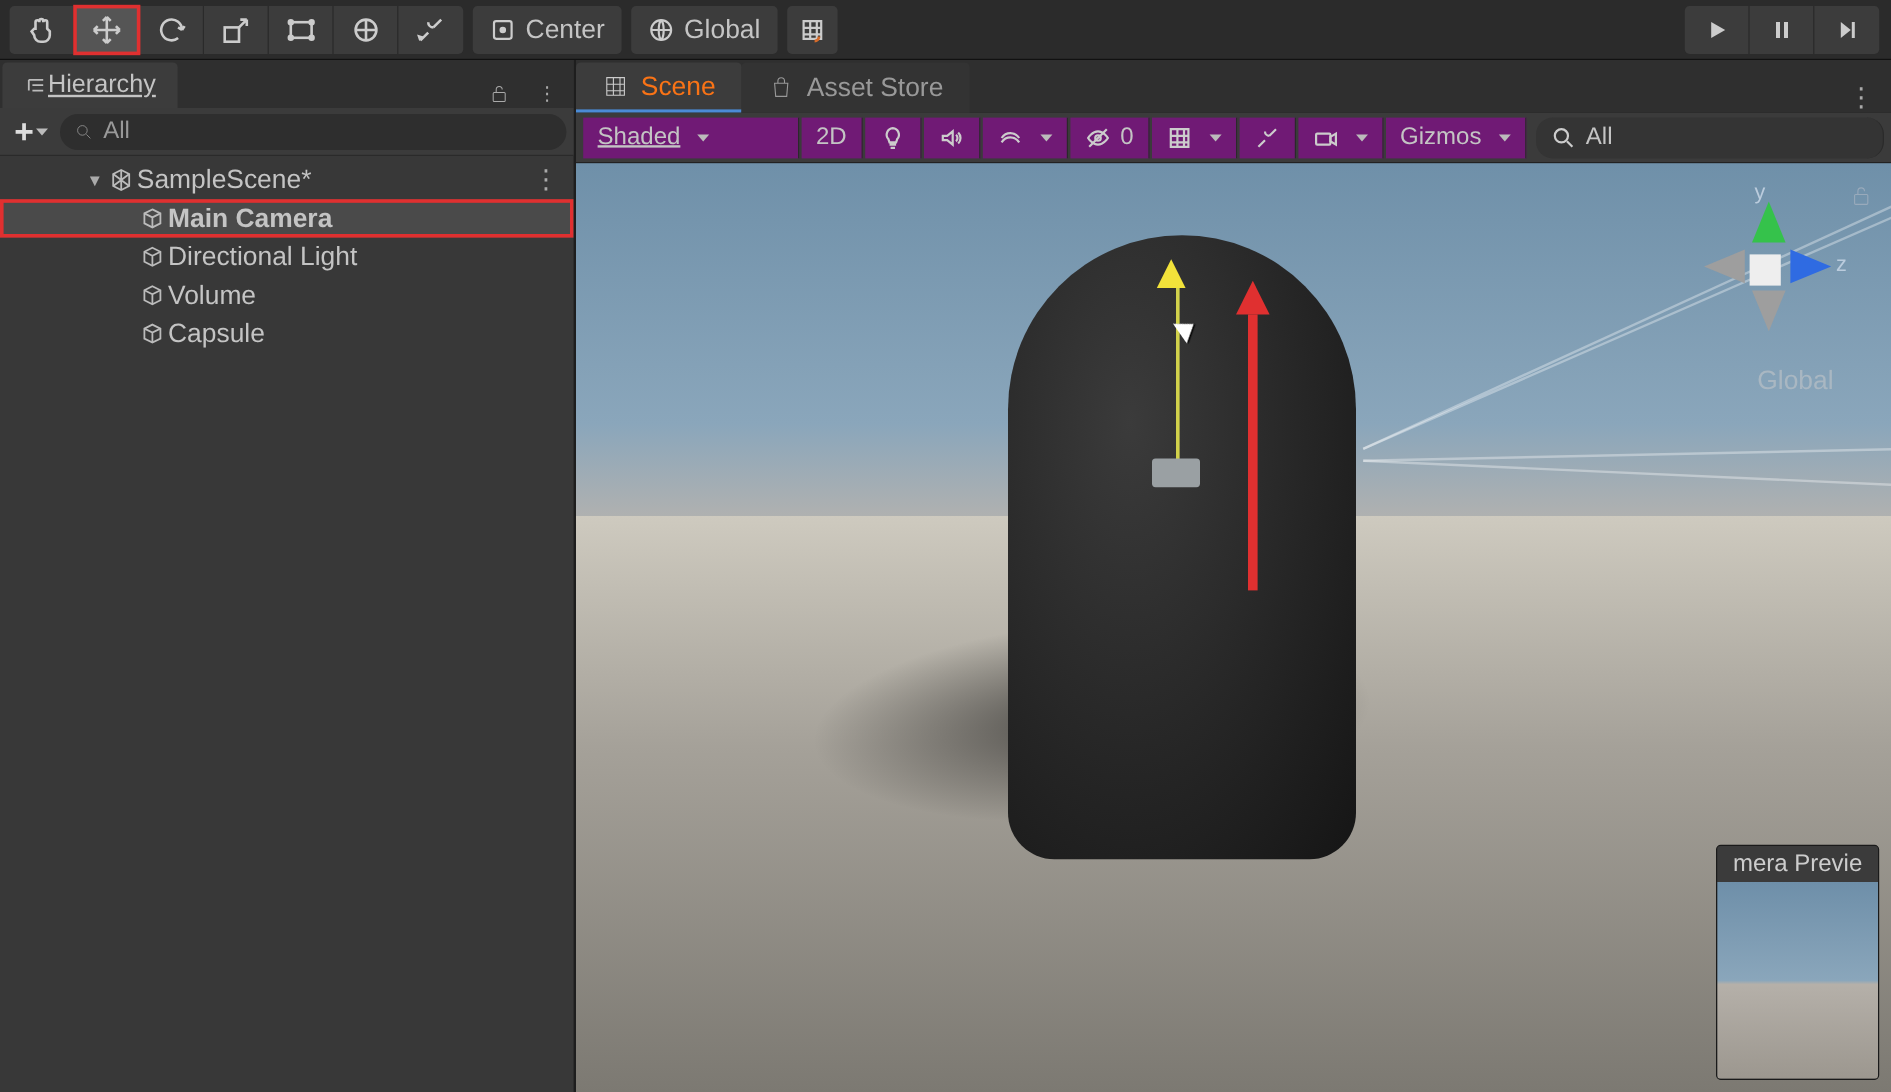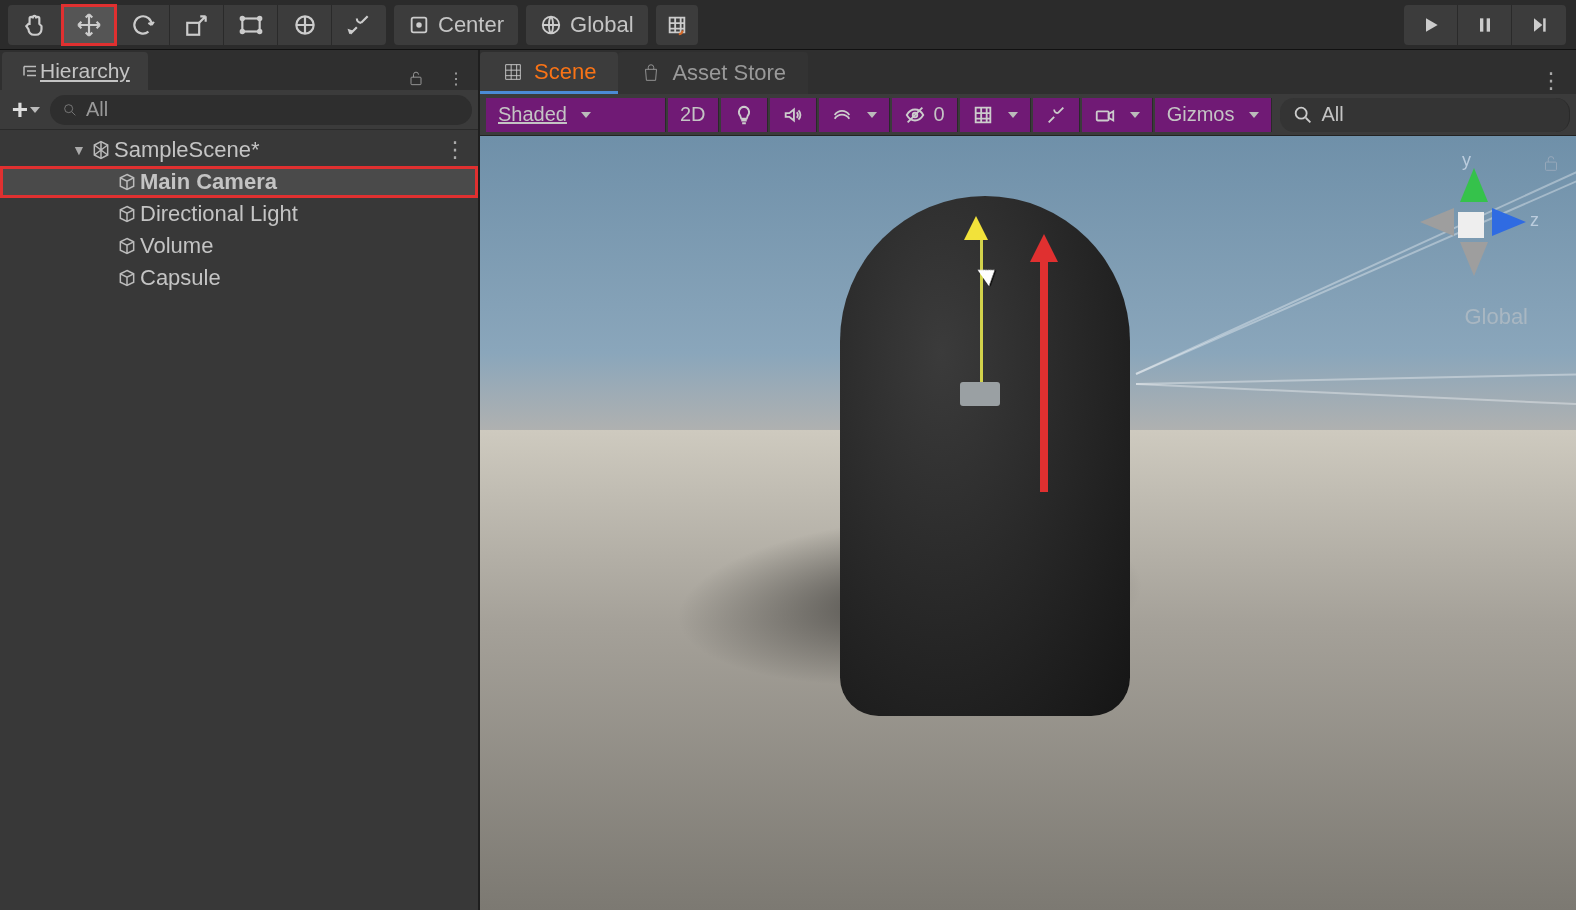--- a/index.html
+++ b/index.html
@@ -384,17 +384,21 @@
           <div class="cone" style="left:54px;top:86px;border-left:14px solid transparent;border-right:14px solid transparent;border-top:34px solid #9e9e9e;"></div>
         </div>
         <span class="persp">Global</span>
         <span class="lock">
           <svg viewBox="0 0 24 24" width="22" height="22" stroke="#9ab" fill="none">
               <rect x="6" y="11" width="12" height="9" rx="1"></rect>
               <path d="M9 11V8a3 3 0 016 0"></path>
             </svg>
         </span>
 
+        <div class="cam-prev">
+          <div class="t">mera Previe</div>
+          <div class="v"></div>
+        </div>
       </div>
     </div>
 
   </div>
 </div>
 
 </body></html>

